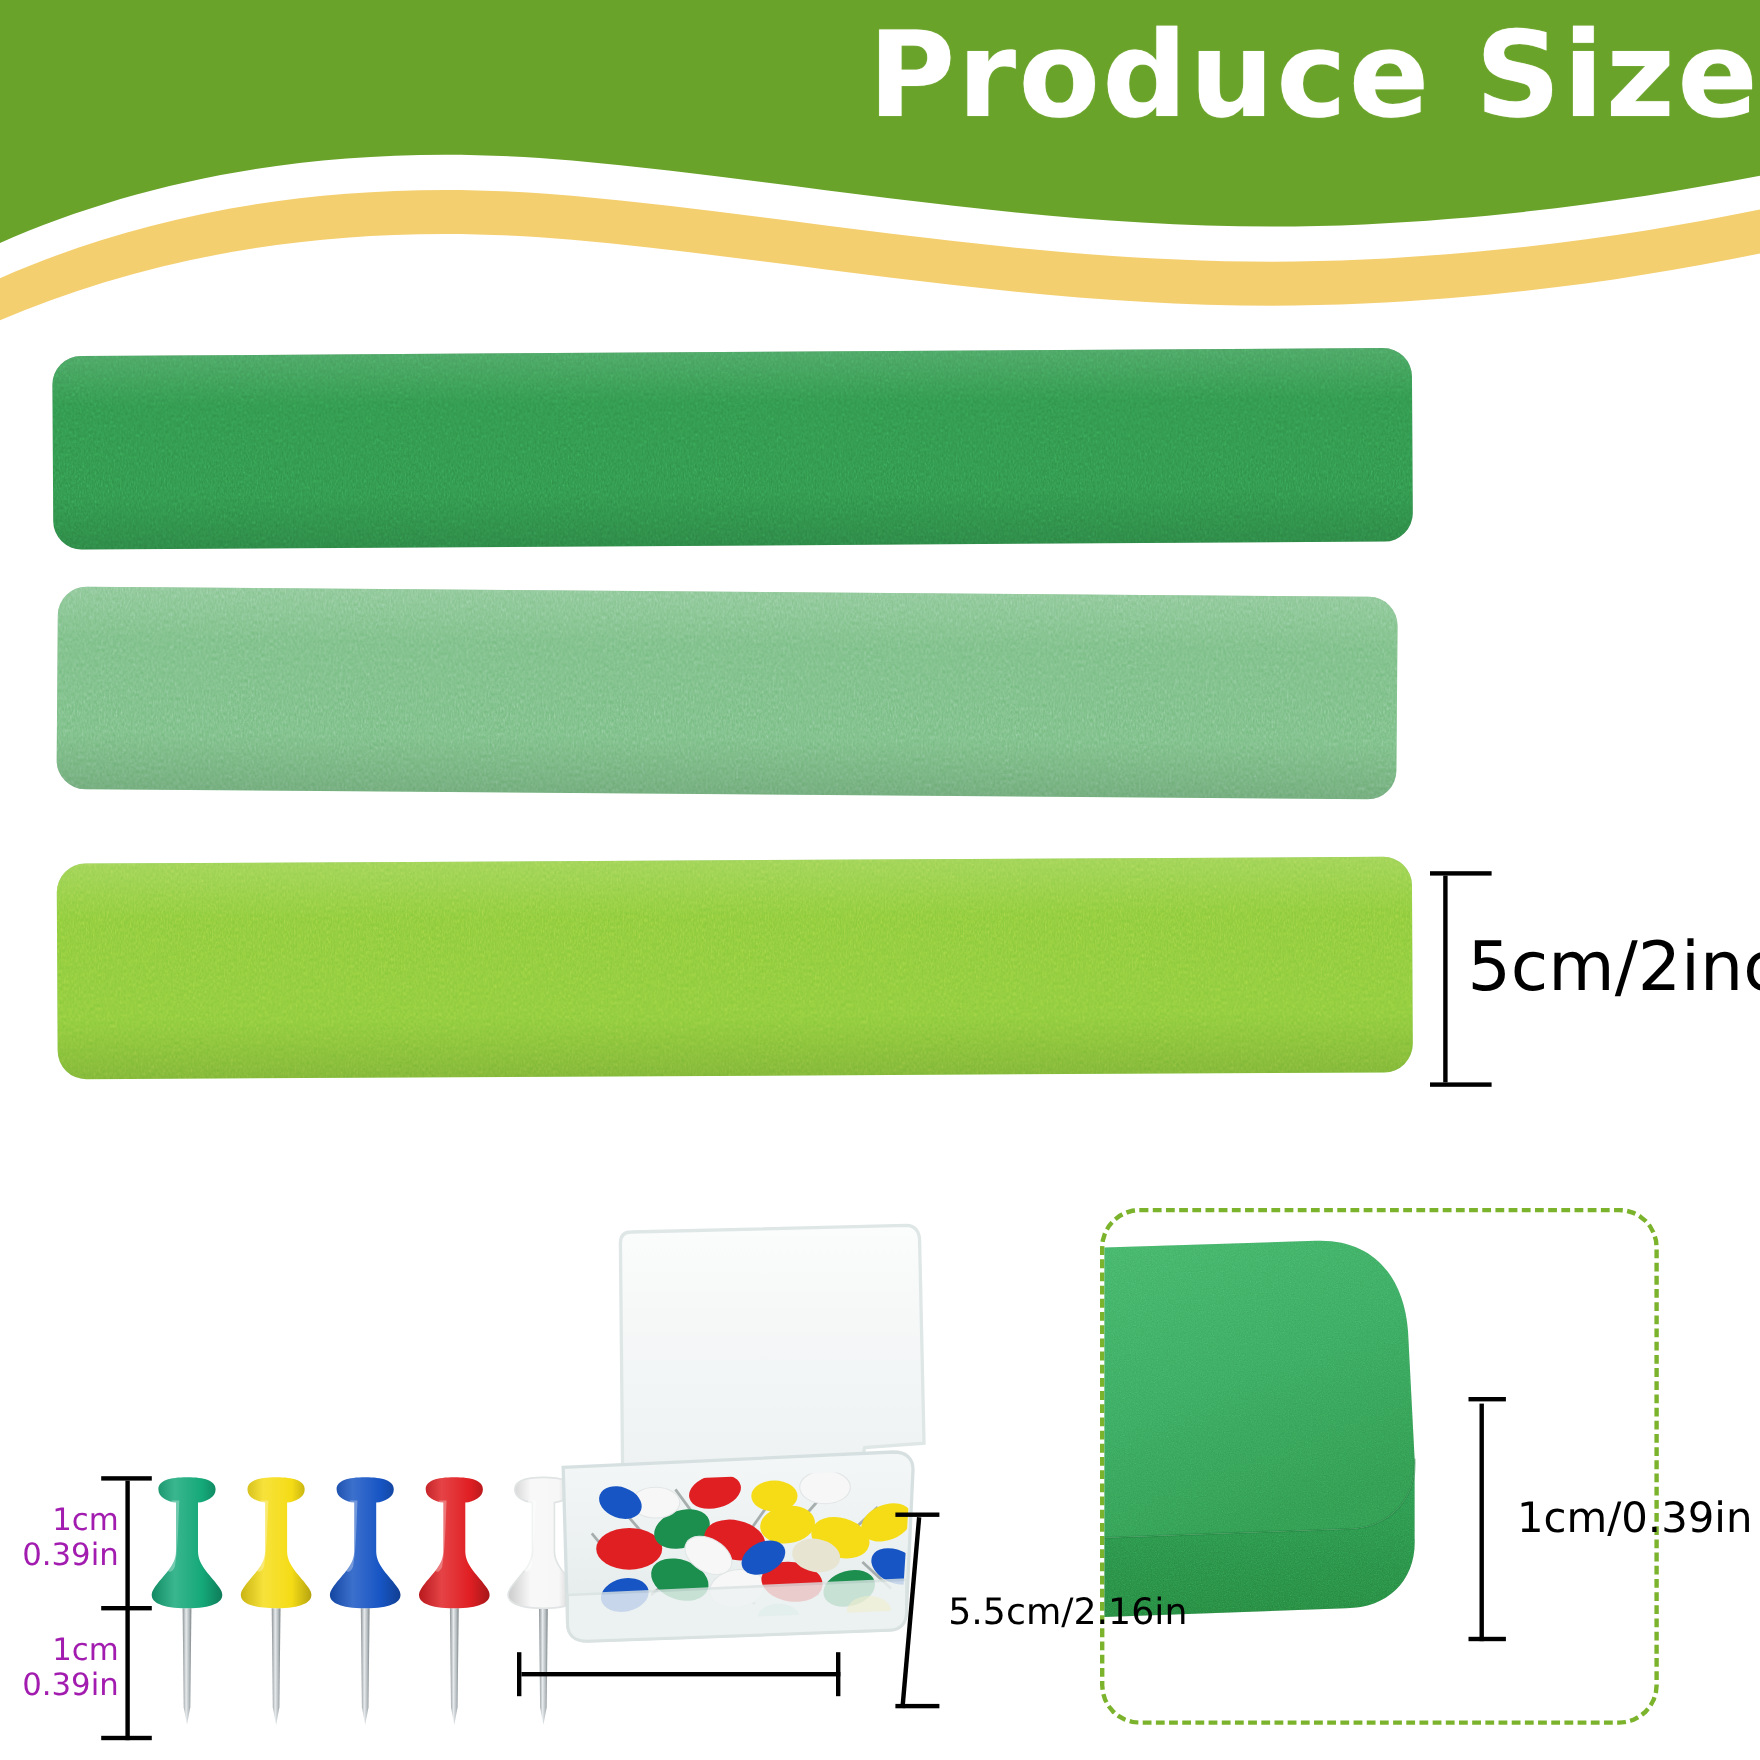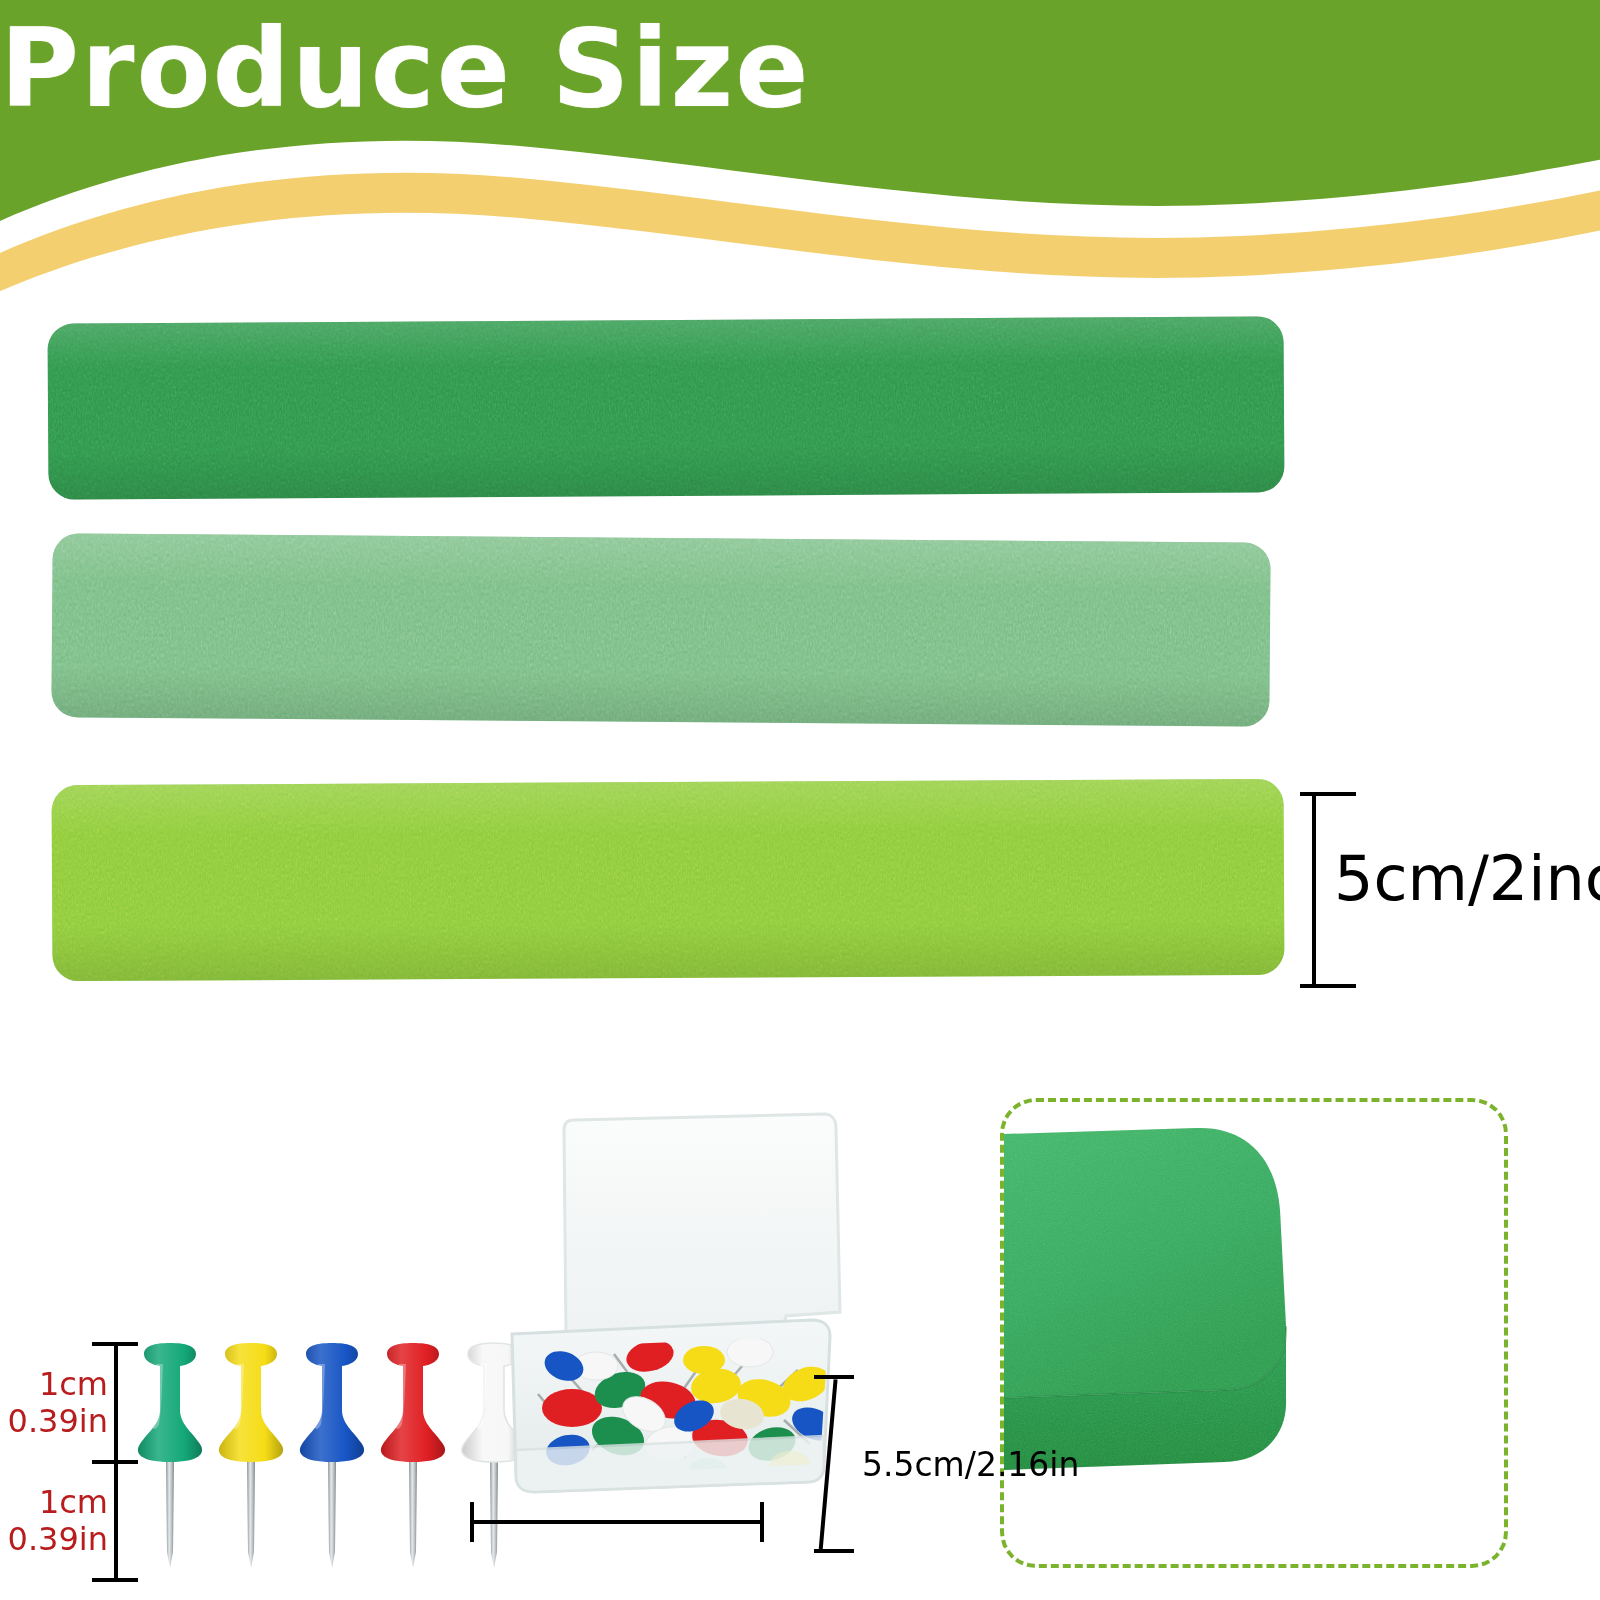--- a/index.html
+++ b/index.html
@@ -10,21 +10,21 @@
     position: relative;
     overflow: hidden;
   }
   #stage { position: absolute; inset: 0; width: 1600px; height: 1600px; }
 
   
   .header-svg { position: absolute; left: 0; top: 0; width: 1600px; height: 340px; }
   .page-title {
     position: absolute;
     left: 0; top: 10px; width: 1600px;
-    text-align: left;
+    text-align: right;
     font-family: "DejaVu Sans", sans-serif;
     font-size: 108px;
     font-weight: 700;
     letter-spacing: 2px;
     color: #ffffff;
     line-height: 1.1;
     z-index: 6;
     text-shadow: 0 0 1px rgba(255,255,255,.5);
   }
 
@@ -105,22 +105,22 @@
   }
 
   
   #dim-pin { left: 18px; top: 1340px; width: 150px; height: 250px; }
   #dim-pin .dim-line-v { left: 96px; top: 6px; height: 236px; }
   #dim-pin .cap-a { left: 74px; top: 2px;   width: 46px; }
   #dim-pin .cap-b { left: 74px; top: 120px; width: 46px; }
   #dim-pin .cap-c { left: 74px; top: 238px; width: 46px; }
   #dim-pin .lbl {
     position: absolute; right: 60px; text-align: right;
-    font-family: "DejaVu Sans", sans-serif; font-size: 32px;
-    line-height: 1.15; color: #b91c1c; white-space: nowrap;
+    font-family: "DejaVu Sans", sans-serif; font-size: 28px;
+    line-height: 1.15; color: #a21caf; white-space: nowrap;
   }
   #dim-pin .lbl-top { top: 26px; }
   #dim-pin .lbl-bot { top: 144px; }
 
   
   #dim-box-w { left: 470px; top: 1512px; width: 300px; height: 80px; }
   #dim-box-w .dim-line-h { left: 4px; top: 8px; width: 290px; }
   #dim-box-w .cap-l { left: 0px;   top: -10px; height: 40px; }
   #dim-box-w .cap-r { left: 290px; top: -10px; height: 40px; }
   #dim-box-w .dim-text { left: 0; top: 24px; width: 300px; text-align: center; font-size: 33px; }
@@ -463,14 +463,20 @@
     </g>
 
     <path d="M 4,300 L 224,292 C 262,292 288,266 286,228 L 286,300 C 288,338 262,364 224,364 L 4,372 Z" fill="url(#fside)"></path>
     <g clip-path="url(#cside)" opacity=".45" style="mix-blend-mode:overlay">
       <rect x="0" y="0" width="508" height="470" filter="url(#feltnoise)"></rect>
     </g>
 
     <path d="M 4,300 L 224,292 C 262,292 288,266 286,228" fill="none" stroke="#1f7a3c" stroke-width="2" opacity=".35"></path>
   </svg>
 
+  <div class="dim" id="dim-thick">
+    <div class="dim-line-v"></div>
+    <div class="dim-cap-h cap-top"></div>
+    <div class="dim-cap-h cap-bot"></div>
+    <div class="dim-text">1cm/0.39in</div>
+  </div>
 
 </div>
 
 </body></html>

